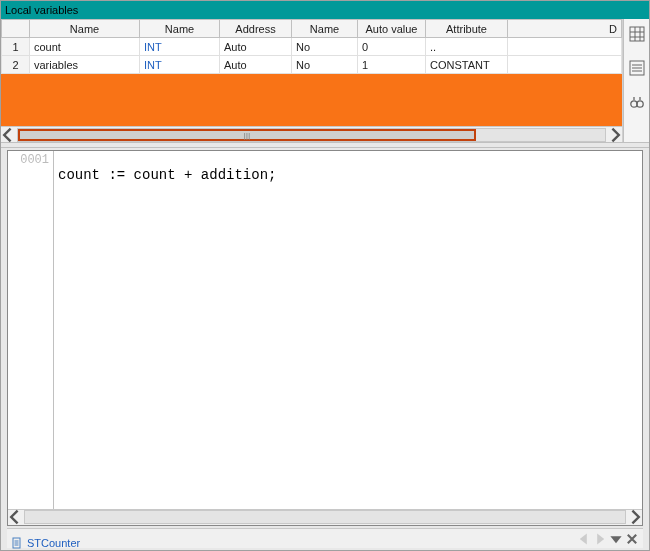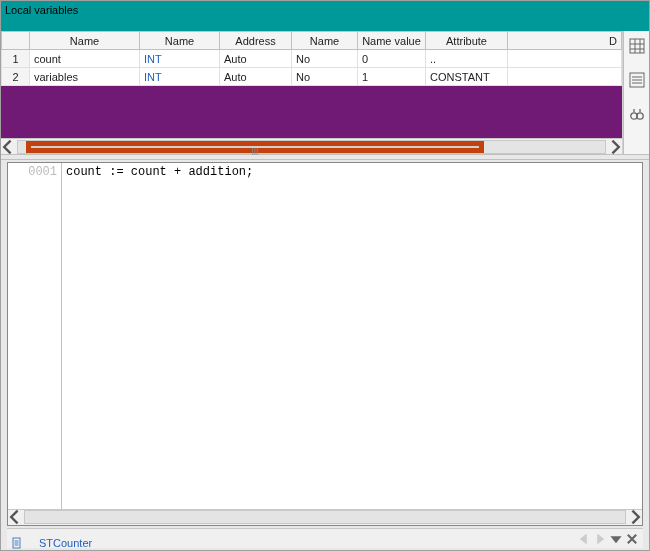--- a/index.html
+++ b/index.html
@@ -11,21 +11,21 @@
     background: #fff;
     overflow: hidden;
   }
   .app {
     width: 650px; height: 551px;
     display: flex; flex-direction: column;
     border: 1px solid #a0a0a0;
     background: #e8e8e8;
   }
   .titlebar {
-    height: 30px;
+    height: 18px;
     background: #009999;
     color: #000;
     font-size: 11px;
     padding: 2px 4px;
     line-height: 14px;
   }
   .upper {
     height: 123px;
     display: flex;
     background: #fff;
@@ -34,21 +34,21 @@
     flex: 1;
     display: flex;
     flex-direction: column;
     position: relative;
     background: #fff;
     border-right: 1px solid #d0d0d0;
   }
   .grid-table {
     flex: 1;
     overflow: hidden;
-    background: #701a75;
+    background: #f97316;
   }
   table.vars {
     border-collapse: collapse;
     width: 100%;
     table-layout: fixed;
   }
   table.vars th {
     background: #f4f4f4;
     border: 1px solid #c0c0c0;
     font-weight: normal;
@@ -87,22 +87,21 @@
   }
   .scroll-track {
     flex: 1; height: 14px;
     background: #e4e4e4;
     border: 1px solid #c8c8c8;
     position: relative;
   }
   .scroll-thumb {
     position: absolute; top: 0; height: 12px;
     background: #cfcfcf;
-    border: 5px solid #c2410c;
-    margin-left: 8px;
+    border: 2px solid #c2410c;
   }
   .side-tools {
     width: 26px;
     background: #f4f4f4;
     border-left: 1px solid #c0c0c0;
     display: flex; flex-direction: column;
     align-items: center;
   }
   .tool-btn {
     width: 22px; height: 22px;
@@ -127,53 +126,54 @@
     border: 1px solid #888;
   }
   .editor-body {
     flex: 1;
     display: flex;
     overflow: hidden;
     background: #fff;
     position: relative;
   }
   .gutter {
-    width: 54px;
+    width: 46px;
     border-right: 1px solid #c0c0c0;
     font-family: "Courier New", monospace;
     font-size: 12px;
     color: #bbb;
     text-align: right;
     padding: 2px 4px 16px 0;
   }
   .code {
     flex: 1;
     font-family: "Courier New", monospace;
-    font-size: 12px;
+    font-size: 14px;
     color: #000;
     padding: 2px 0 0 4px;
     white-space: pre;
+    margin-top: 14px;
   }
   .editor-hscroll {
     height: 16px;
     display: flex;
     background: #f0f0f0;
     border-top: 1px solid #c8c8c8;
   }
   .statusbar {
     height: 20px;
     background: #f0f0f0;
     border-top: 1px solid #c8c8c8;
     display: flex;
     align-items: center;
     padding: 0 4px;
     margin: 2px 6px 2px 6px;
   }
   .status-left {
-    display: flex; align-items: center; gap: 16px;
+    display: flex; align-items: center; gap: 4px;
     color: #2060c0;
     font-size: 11px;
     margin-top: 8px;
   }
   .status-left svg { width: 12px; height: 12px; }
   .status-right {
     margin-left: auto;
     display: flex; align-items: center; gap: 2px;
     color: #888;
   }
@@ -208,21 +208,21 @@
             <col style="width:82px">
             <col>
           </colgroup>
           <thead>
             <tr>
               <th></th>
               <th>Name</th>
               <th>Name</th>
               <th>Address</th>
               <th>Name</th>
-              <th>Name value</th>
+              <th>Auto value</th>
               <th>Attribute</th>
               <th style="text-align:right;padding-right:4px">D</th>
             </tr>
           </thead>
           <tbody>
             <tr>
               <td class="rownum">1</td>
               <td>count</td>
               <td><span class="int-link">INT</span></td>
               <td>Auto</td>

